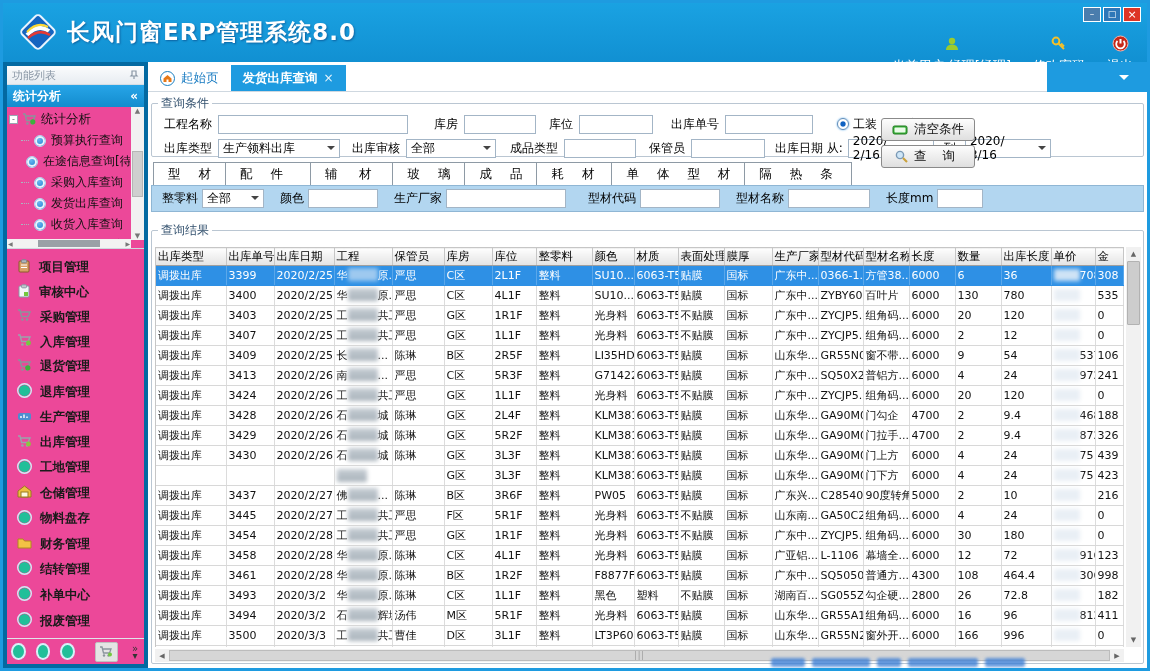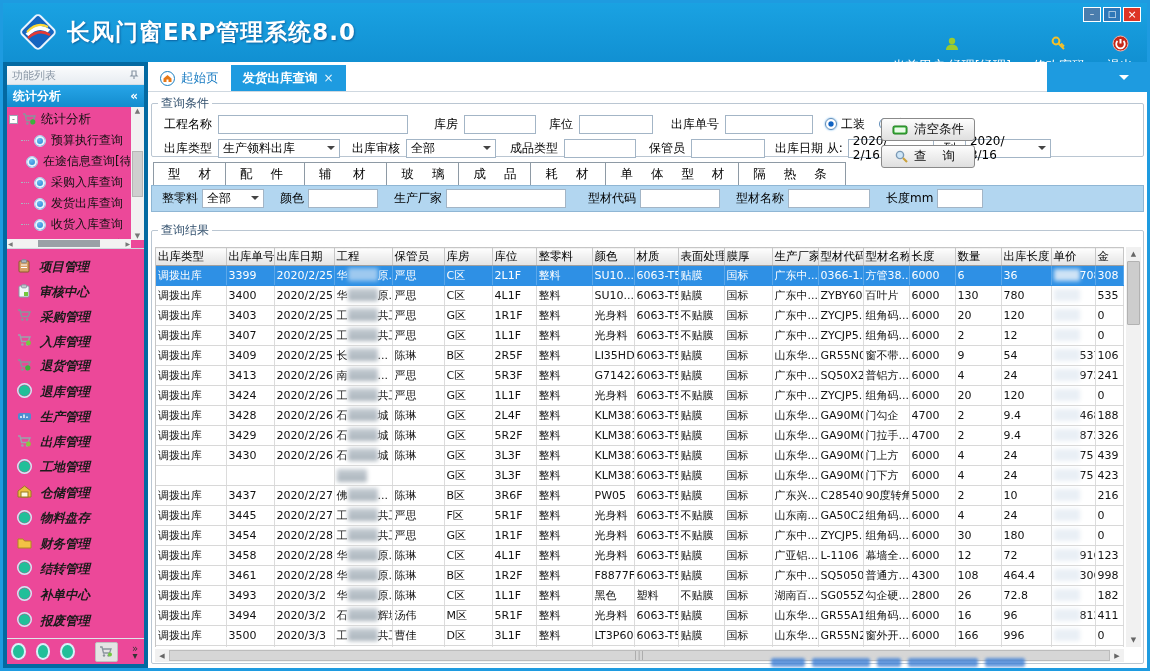--- a/index.html
+++ b/index.html
@@ -30,21 +30,21 @@
   .troot { display:flex; align-items:center; gap:4px; height:21px; font-size:12.5px; color:#111; }
   .texp { width:9px; height:9px; border:1px solid #98a6b2; font-size:8px; line-height:7px; text-align:center; color:#667; background:#fff; }
   .titem { display:flex; align-items:center; gap:5px; height:21px; padding-left:12px; color:#111; white-space:nowrap; overflow:hidden; }
   .tdash { width:8px; border-top:1px dotted #aab6c0; }
   .tdot { width:12px; height:12px; border-radius:50%; background:radial-gradient(circle at 40% 35%, #69b7f2, #1272c8); box-shadow:0 0 0 2px #e8f3fc inset; border:1px solid #bcd9ef; flex:none; }
   #treevs { position:absolute; right:0; top:0; bottom:8px; width:13px; background:#f2f2f2; display:flex; flex-direction:column; align-items:center; justify-content:space-between; font-size:7px; color:#777; }
   #treevs .thumb { flex:0 0 46px; width:11px; background:#cfcfcf; border:1px solid #b5b5b5; }
   #treehs { position:absolute; left:0; right:13px; bottom:0; height:9px; background:#f2f2f2; display:flex; align-items:center; justify-content:space-between; font-size:6px; color:#777; padding:0 1px; }
   #treehs .thumb { flex:0 0 62px; height:7px; background:#9aa0a6; }
   #modules { flex:1; display:flex; flex-direction:column; justify-content:space-evenly; padding:2px 0 0 10px; }
-  .mod { display:flex; align-items:center; gap:8px; font-size:12.5px; font-weight:bold; color:#1b1b1b; cursor:default;font-style:italic; }
+  .mod { display:flex; align-items:center; gap:8px; font-size:12.5px; font-weight:bold; color:#1b1b1b; cursor:default; }
   .mod svg { flex:none; }
   #sbbottom { height:26px; border-top:1px solid #dfe5ea; display:flex; align-items:center; gap:14px; padding:0 6px; }
   .bdot { width:13px; height:13px; border-radius:50%; background:#22bf99; box-shadow:0 0 0 2px #d8f0f8; }
   #sbcartbtn { margin-left:8px; width:28px; height:20px; background:#e4e4e4; border:1px solid #c0c0c0; border-radius:2px; display:flex; align-items:center; justify-content:center; }
   #sbmore { font-size:10px; color:#333; line-height:7px; text-align:center; }
 
   
   #tabbar { position:relative; height:30px; background:#fff; border-bottom:1px solid #cfd8e0; display:flex; align-items:flex-end; }
   .dtab { height:26px; display:flex; align-items:center; gap:6px; padding:0 12px; font-size:12.5px; }
   .dtab.home { color:#1479c0; }
@@ -362,21 +362,21 @@
           <legend>查询条件</legend>
           <div class="frow">
             <label>工程名称</label>
             <input class="tx" style="width: 190px; margin-left: 6px;">
             <label style="margin-left:26px;">库房</label>
             <input class="tx" style="width: 72px; margin-left: 6px;">
             <label style="margin-left:13px;">库位</label>
             <input class="tx" style="width: 74px; margin-left: 6px;">
             <label style="margin-left:18px;">出库单号</label>
             <input class="tx" style="width: 88px; margin-left: 6px;">
-            <span style="display:inline-flex; align-items:center; gap:4px; margin-left:12px;">
+            <span style="display:inline-flex; align-items:center; gap:4px; margin-left:24px;">
               <span class="radio sel"></span>
               <label>工装</label>
             </span>
             <span style="display:inline-flex; align-items:center; gap:4px; margin-left:14px;">
               <span class="radio"></span>
               <label>家装</label>
             </span>
           </div>
           <div class="frow">
             <label>出库类型</label>
@@ -415,21 +415,21 @@
             <svg width="13" height="13" viewBox="0 0 13 13">
                 <circle cx="5" cy="5" r="3.6" fill="#cfe6f7" stroke="#7a99b5" stroke-width="1.4"></circle>
                 <path d="M8 8l4 4" stroke="#caa23c" stroke-width="2.2"></path>
               </svg>
             <span style="letter-spacing:6px;">查 询</span>
           </div>
         </fieldset>
 
         <div id="mattabs">
             <div class="mtab active" style="letter-spacing: 7px; padding-right: 7px;">型 材</div>
-            <div class="mtab" style="letter-spacing: 7px; padding-right: 14px;">配 件</div>
+            <div class="mtab" style="letter-spacing: 7px; padding-right: 20px;">配 件</div>
             <div class="mtab" style="letter-spacing: 7px;  font-family: Liberation Mono, monospace;">辅 材</div>
             <div class="mtab" style="letter-spacing: 7px; padding-right: 7px;">玻 璃</div>
             <div class="mtab" style="letter-spacing: 7px; padding-right: 7px;">成 品</div>
             <div class="mtab" style="letter-spacing: 7px; padding-right: 10px;">耗 材</div>
             <div class="mtab" style="letter-spacing: 7px; padding-right: 7px;">单 体 型 材</div>
             <div class="mtab" style="letter-spacing: 7px; padding-right: 11px;">隔 热 条</div>
           </div>
         <div id="matband">
           <label>整零料</label>
           <span class="combo" style="width:62px;">

